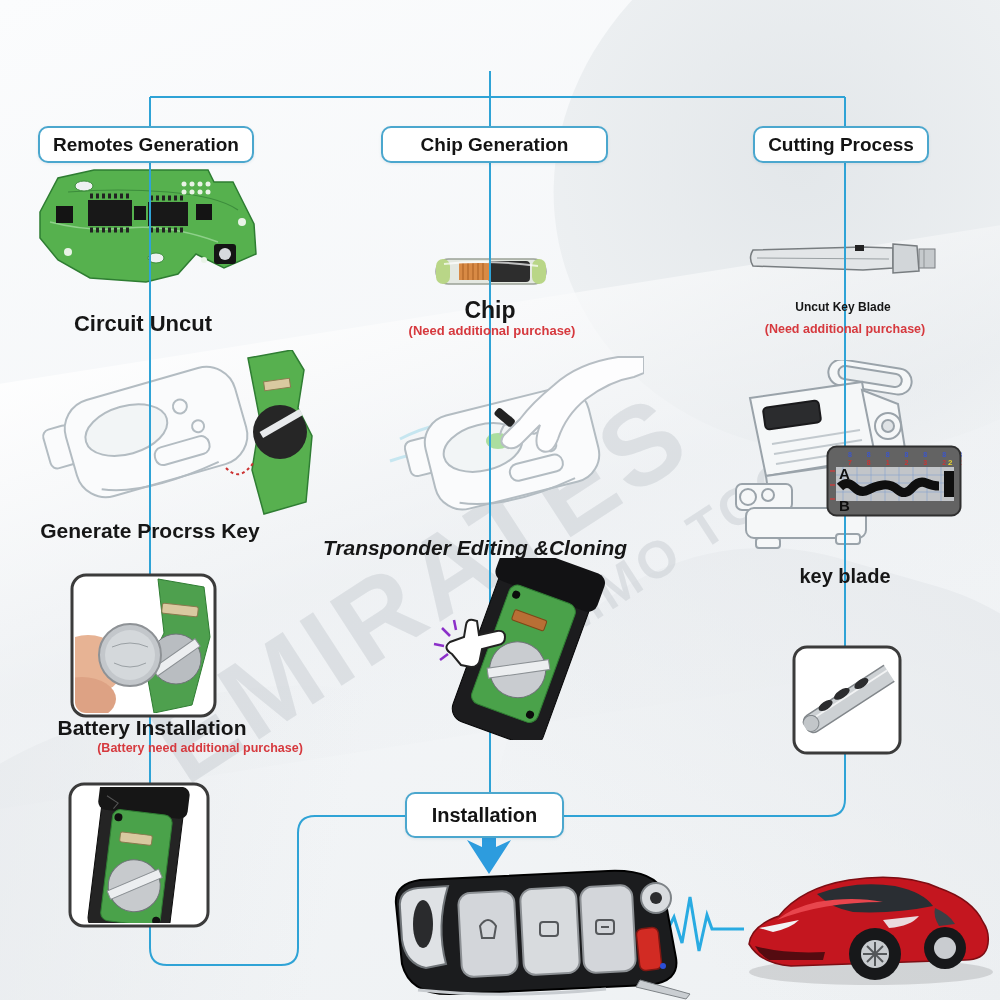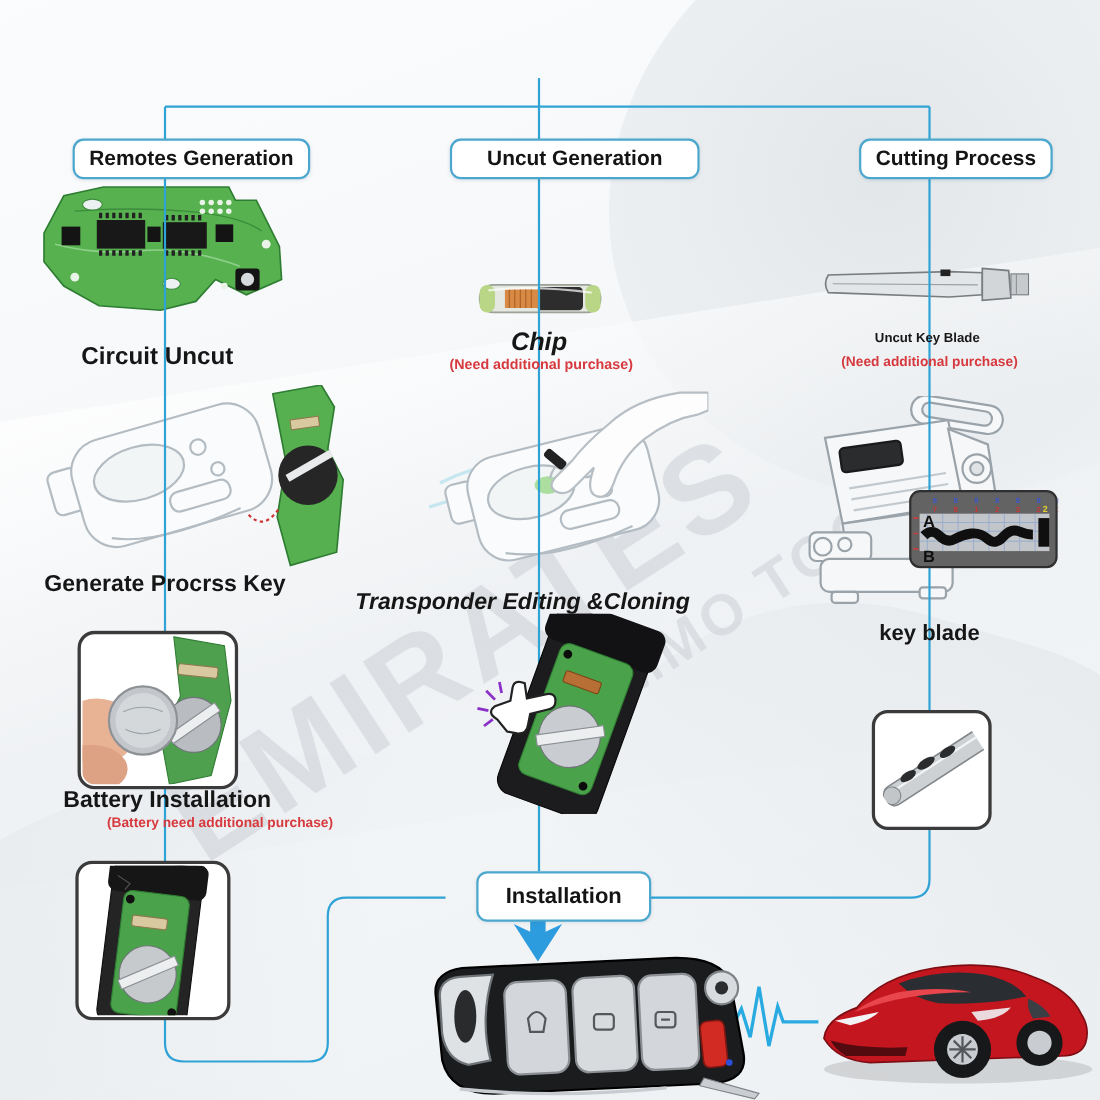--- a/index.html
+++ b/index.html
@@ -23,21 +23,21 @@
            background:linear-gradient(170deg, rgba(255,255,255,.9) 0%, rgba(233,236,239,.45) 50%, rgba(255,255,255,0) 100%);
            transform:rotate(-9deg);}
   .wm{position:absolute;z-index:2;font-weight:800;color:var(--wm);opacity:.5;
       transform-origin:0 50%;transform:rotate(-33deg);white-space:nowrap;pointer-events:none;}
   #wm1{left:165px;top:690px;font-size:112px;letter-spacing:5px;}
   #wm2{left:545px;top:602px;font-size:52px;letter-spacing:4px;}
   #page-title{position:absolute;left:500px;top:8px;transform:translateX(-50%);
       font-size:43px;font-weight:700;color:var(--orange);letter-spacing:.5px;z-index:8;white-space:nowrap;}
   .hdr-box{position:absolute;background:#fff;border:2px solid var(--boxblue);border-radius:10px;
       display:flex;align-items:center;justify-content:center;font-weight:700;font-size:19px;color:#141414;
-      z-index:9;box-shadow:0 1px 3px rgba(40,80,110,.10);white-space:nowrap;margin-left:28px;}
+      z-index:9;box-shadow:0 1px 3px rgba(40,80,110,.10);white-space:nowrap;}
   .caption{position:absolute;transform:translateX(-50%);font-weight:700;font-size:21px;color:#161616;
       white-space:nowrap;z-index:8;}
   .note{position:absolute;transform:translateX(-50%);font-weight:700;font-size:12.5px;color:var(--red);
       white-space:nowrap;z-index:8;}
   .art{position:absolute;z-index:4;}
   .photo{position:absolute;z-index:6;}
   #overlay{position:absolute;left:0;top:0;z-index:5;pointer-events:none;}
   #overlay path.conn{stroke:var(--line);stroke-width:2;fill:none;}
 </style>
 </head>
@@ -61,21 +61,21 @@
     <path class="conn" d="M490 97 V127"></path>
     <path class="conn" d="M845 97 V127"></path>
     <path class="conn" d="M150 158 V948 Q150 965 167 965 H281 Q298 965 298 948 V833 Q298 816 315 816 H405"></path>
     <path class="conn" d="M490 158 V792"></path>
     <path class="conn" d="M845 158 V799 Q845 816 828 816 H560"></path>
     <polygon fill="#2D9CDE" points="482,836 496,836 496,847 511,840 489,874 467,840 482,847"></polygon>
     <path fill="none" stroke="#29ABE2" stroke-width="3" d="M648 929 H668 L674 917 L682 943 L690 897 L699 951 L707 915 L712 929 H744"></path>
   </svg>
 
   <div class="hdr-box" style="left:38px;top:126px;width:212px;height:33px;">Remotes Generation</div>
-  <div class="hdr-box" style="left:381px;top:126px;width:223px;height:33px;">Uncut Generation</div>
+  <div class="hdr-box" style="left:381px;top:126px;width:223px;height:33px;">Chip Generation</div>
   <div class="hdr-box" style="left:753px;top:126px;width:172px;height:33px;">Cutting Process</div>
   <div class="hdr-box" style="left:405px;top:792px;width:155px;height:42px;font-size:20px;">Installation</div>
 
   <svg class="art" style="left:28px;top:162px;" width="238" height="142" viewBox="0 0 238 142">
     <path d="M12 50 L30 16 L66 8 L180 8 L186 20 L205 20 L212 34 L226 62 L228 92 L196 106 L168 92 L150 112 L118 120 L62 116 L30 98 L12 76 Z" fill="#56b14e" stroke="#2e7d32" stroke-width="1.5"></path>
     <path d="M22 60 Q60 70 100 66 T190 80" fill="none" stroke="#8ed08a" stroke-width="1.5"></path>
     <path d="M40 30 Q90 26 140 30 T210 48" fill="none" stroke="#3c8c3c" stroke-width="1.2"></path>
     <rect x="60" y="38" width="44" height="26" fill="#181818"></rect>
     <line x1="62" y1="34" x2="102" y2="34" stroke="#222" stroke-width="5" stroke-dasharray="3 3"></line>
     <line x1="62" y1="68" x2="102" y2="68" stroke="#222" stroke-width="5" stroke-dasharray="3 3"></line>
@@ -337,21 +337,21 @@
     </g>
     <circle cx="212" cy="98" r="21" fill="#17181a"></circle>
     <circle cx="212" cy="98" r="11" fill="#c9ccd0"></circle>
   </svg>
 
   <div class="caption" style="left:143px;top:311px;font-size:22px;">Circuit Uncut</div>
   <div class="caption" style="left:150px;top:519px;">Generate Procrss Key</div>
   <div class="caption" style="left:152px;top:716px;">Battery Installation</div>
   <div class="note" style="left:152px;top:741px;margin-left:48px;">(Battery need additional purchase)</div>
 
-  <div class="caption" style="left:490px;top:297px;font-size:23px;font-style:italic;">Chip</div>
+  <div class="caption" style="left:490px;top:297px;font-size:23px;">Chip</div>
   <div class="note" style="left:492px;top:323px;font-size:13px;">(Need additional purchase)</div>
   <div class="caption" style="left:475px;top:536px;font-style:italic;">Transponder Editing &amp;Cloning</div>
 
   <div class="caption" style="left:843px;top:300px;font-size:12px;">Uncut Key  Blade</div>
   <div class="note" style="left:845px;top:322px;">(Need additional purchase)</div>
   <div class="caption" style="left:845px;top:565px;font-size:20px;text-align:center;">key blade</div>
 
 </div>
 
 </body></html>

